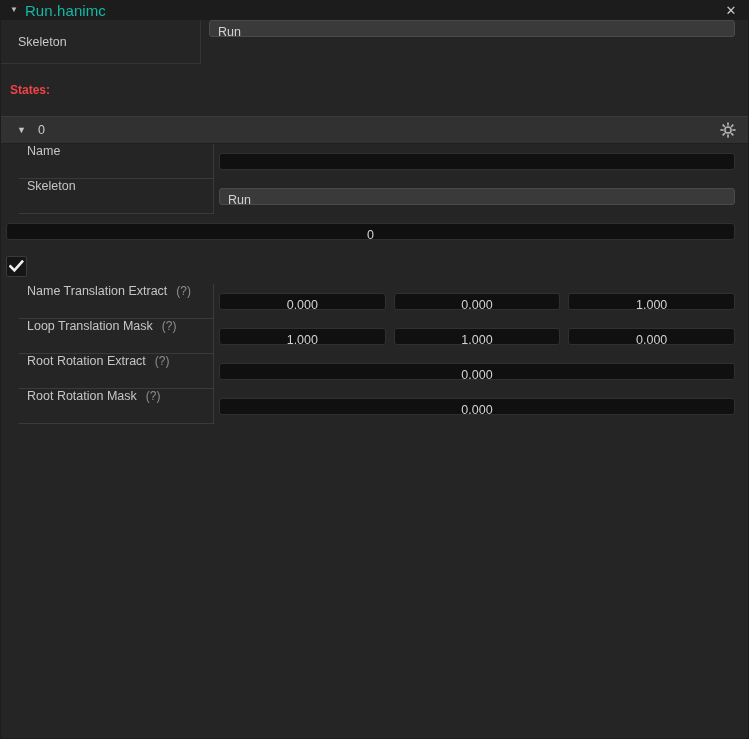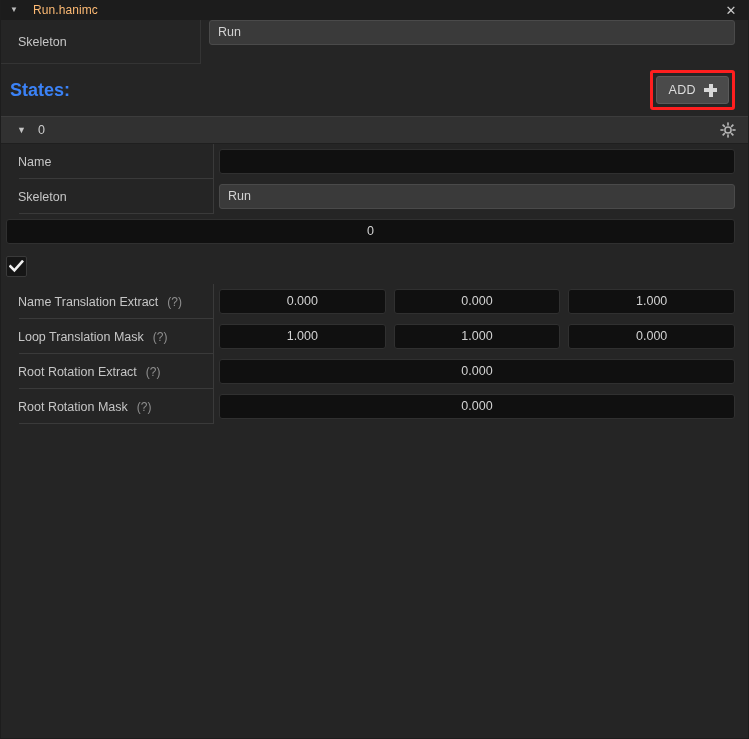--- a/index.html
+++ b/index.html
@@ -39,24 +39,23 @@
     box-sizing: border-box;
   }
   .title-caret {
     font-size: 8px;
     color: #bdbdbd;
     line-height: 1;
     margin-right: 7px;
     transform: translateY(0px);
   }
   .title-text {
-    font-size: 12px;
-    color: #fdba74;
+    font-size: 15px;
+    color: #14b8a6;
     letter-spacing: 0.1px;
-    margin-left: 8px;
   }
   .title-spacer { flex: 1; }
   .close-btn {
     width: 34px;
     height: 20px;
     display: flex;
     align-items: center;
     justify-content: center;
     color: #c9c9c9;
     font-size: 13px;
@@ -85,21 +84,21 @@
   .skeleton-field-wrap {
     flex: 1;
     padding-left: 8px;
     padding-right: 13px;
     box-sizing: border-box;
   }
   .field {
     background: #3a3a3a;
     border: 1px solid #4a4a4a;
     border-radius: 3px;
-    height: 25px;
+    height: 17px;
     line-height: 23px;
     font-size: 12.5px;
     color: #d2d2d2;
     padding: 0 8px;
     box-sizing: border-box;
     width: 100%;
     display: block;
   }
   .field.dark {
     background: #101010;
@@ -109,23 +108,23 @@
 
   
   .states-header {
     height: 52px;
     display: flex;
     align-items: center;
     padding: 0 13px 0 9px;
     box-sizing: border-box;
   }
   .states-label {
-    font-size: 18px;
+    font-size: 12px;
     font-weight: bold;
-    color: #3b82f6;
+    color: #ef4444;
   }
   .states-spacer { flex: 1; }
   .add-highlight {
     border: 3px solid #ff1f1f;
     border-radius: 3px;
     padding: 3px;
     display: inline-block;
     line-height: 0;
   }
   .add-btn {
@@ -190,23 +189,23 @@
   .props { background: #252525; }
   .prop-row {
     display: flex;
     align-items: stretch;
     min-height: 35px;
   }
   .prop-label {
     width: 213px;
     min-width: 213px;
     box-sizing: border-box;
-    padding-left: 17px;
-    display: flex;
-    align-items: center;
+    padding-left: 26px;
+    display: flex;
+    align-items: flex-start;
     font-size: 12.5px;
     color: #c6c6c6;
     border-right: 1px solid #3a3a3a;
     position: relative;
   }
   .prop-label .divider {
     position: absolute;
     left: 18px;
     right: 0;
     bottom: 0;
@@ -257,26 +256,20 @@
   <div class="skeleton-row">
     <div class="skeleton-label">Skeleton</div>
     <div class="skeleton-field-wrap">
       <div class="field">Run</div>
     </div>
   </div>
 
   <div class="states-header">
     <span class="states-label">States:</span>
     <span class="states-spacer"></span>
-    <span class="add-highlight">
-      <span class="add-btn">
-        <span class="lbl">ADD</span>
-        <span class="plus-icon"></span>
-      </span>
-    </span>
   </div>
 
   <div class="state-header">
     <span class="state-caret">▼</span>
     <span class="state-index">0</span>
     <span class="state-spacer"></span>
     <span>
       <svg class="gear-icon" viewBox="0 0 16 16" aria-hidden="true">
         <g fill="#b6b6b6">
           <circle cx="8" cy="8" r="3.1" fill="none" stroke="#b6b6b6" stroke-width="1.5"></circle>

